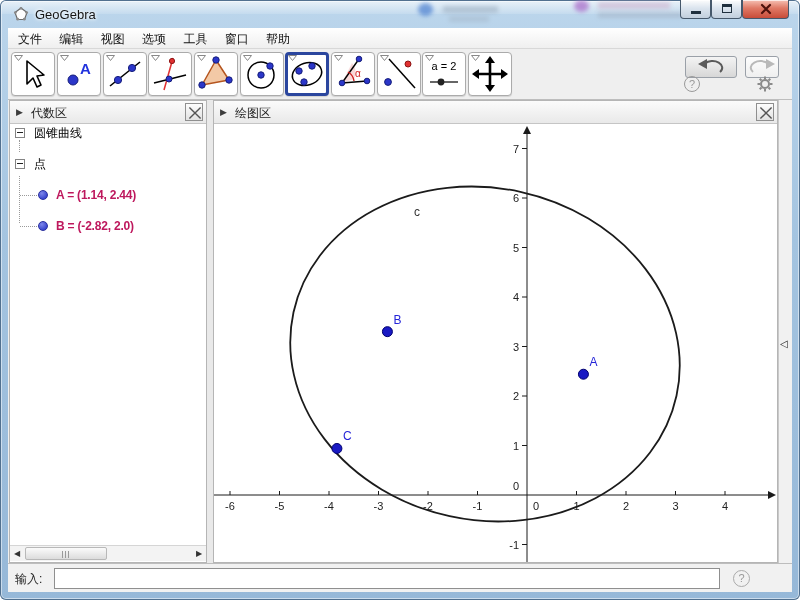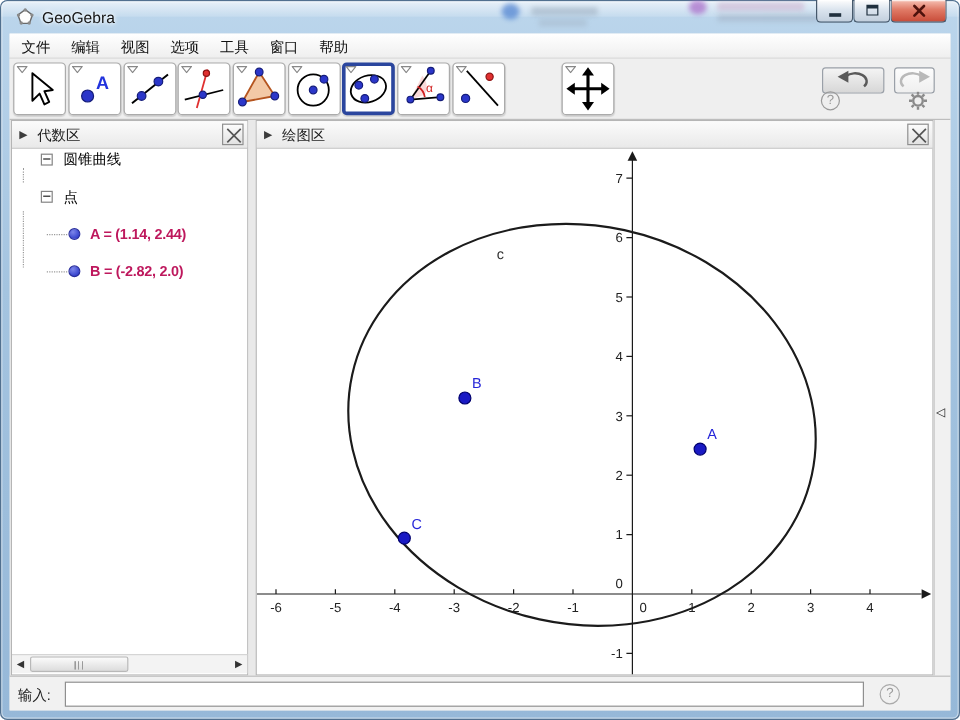--- a/index.html
+++ b/index.html
@@ -62,21 +62,21 @@
     font-size:12px;color:#1c1c1c;}
   .ph-arrow{position:absolute;left:6px;top:6px;font-size:9px;color:#3c3c3c;}
   .ph-label{position:absolute;left:21px;top:4px;}
   .ph-close{position:absolute;right:3px;top:2px;width:18px;height:18px;border:1px solid #8f8f8f;
     background:linear-gradient(180deg,#fcfcfc,#e2e2e2);}
   .ph-close svg{position:absolute;left:2px;top:2px;}
 
   .alg-panel{position:absolute;left:1px;top:72px;width:198px;height:463px;background:#fff;
     border:1px solid #b5b5b5;}
   .alg-tree{position:absolute;left:0;top:23px;right:0;bottom:18px;overflow:hidden;font-size:12px;}
-  .tree-row{position:relative;height:31px;line-height:18px;white-space:nowrap;overflow:hidden;margin-left:19px;}
+  .tree-row{position:relative;height:31px;line-height:18px;white-space:nowrap;overflow:hidden;}
   .tree-row.sel-row{background:linear-gradient(90deg,transparent 0 24px,#c9cade 24px 100%);}
   .minus-box{position:absolute;left:5px;top:4px;width:10px;height:10px;border:1px solid #848484;
     background:#fff;}
   .minus-box::after{content:"";position:absolute;left:1px;top:3px;width:6px;height:1px;background:#222;}
   .grp-label{position:absolute;left:24px;top:0;color:#000;}
   .tree-dot{position:absolute;left:28px;top:4px;width:10px;height:10px;border-radius:50%;
     background:radial-gradient(circle at 35% 30%,#7d86ea,#3a47cf 70%);border:1px solid #2a2f9e;}
   .item-text{position:absolute;left:46px;top:0;font-weight:bold;letter-spacing:-0.2px;}
   .eq-text{color:#000;font-size:11.5px;}
   .pt-text{color:#be185d;}
@@ -257,20 +257,30 @@
         <svg width="38" height="38" viewBox="0 0 38 38">
           <line x1="9" y1="4" x2="35" y2="33" stroke="#000" stroke-width="1.5"></line>
           <circle cx="8" cy="27" r="3.4" fill="#2b36c9" stroke="#151d7a"></circle>
           <circle cx="28" cy="9" r="3" fill="#e03030" stroke="#8d1414"></circle>
         </svg>
         <svg class="dd" width="9" height="6" viewBox="0 0 9 6">
             <path d="M0.5 0.5 H8.5 L4.5 5.5 Z" fill="#fff" stroke="#888"></path>
           </svg>
       </div>
 
+      <div class="tool" style="left:414px" title="slider">
+        <svg width="38" height="38" viewBox="0 0 38 38">
+          <text x="19" y="15" font-size="11" fill="#000" text-anchor="middle" font-family="Liberation Sans,sans-serif">a = 2</text>
+          <line x1="5" y1="27" x2="33" y2="27" stroke="#555" stroke-width="1.8"></line>
+          <circle cx="16" cy="27" r="3.4" fill="#222"></circle>
+        </svg>
+        <svg class="dd" width="9" height="6" viewBox="0 0 9 6">
+            <path d="M0.5 0.5 H8.5 L4.5 5.5 Z" fill="#fff" stroke="#888"></path>
+          </svg>
+      </div>
 
       <div class="tool" style="left:460px" title="move-graphics-view">
         <svg width="38" height="38" viewBox="0 0 38 38">
           <path d="M19 7 V31 M7 19 H31" stroke="#000" stroke-width="2.6"></path>
           <polygon points="19,1 14,8 24,8" fill="#000"></polygon>
           <polygon points="19,37 14,30 24,30" fill="#000"></polygon>
           <polygon points="1,19 8,14 8,24" fill="#000"></polygon>
           <polygon points="37,19 30,14 30,24" fill="#000"></polygon>
         </svg>
         <svg class="dd" width="9" height="6" viewBox="0 0 9 6">

